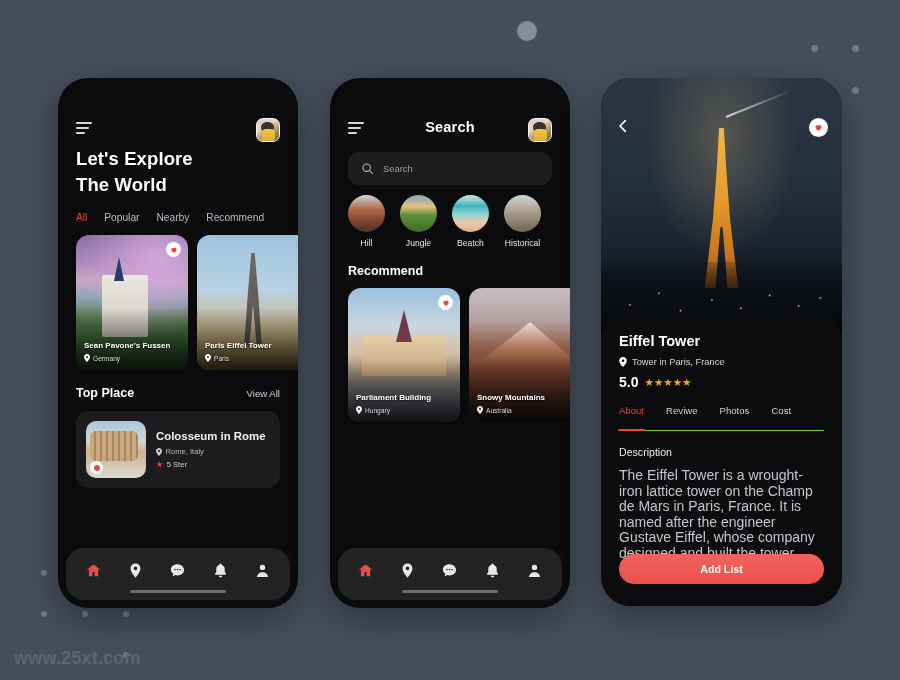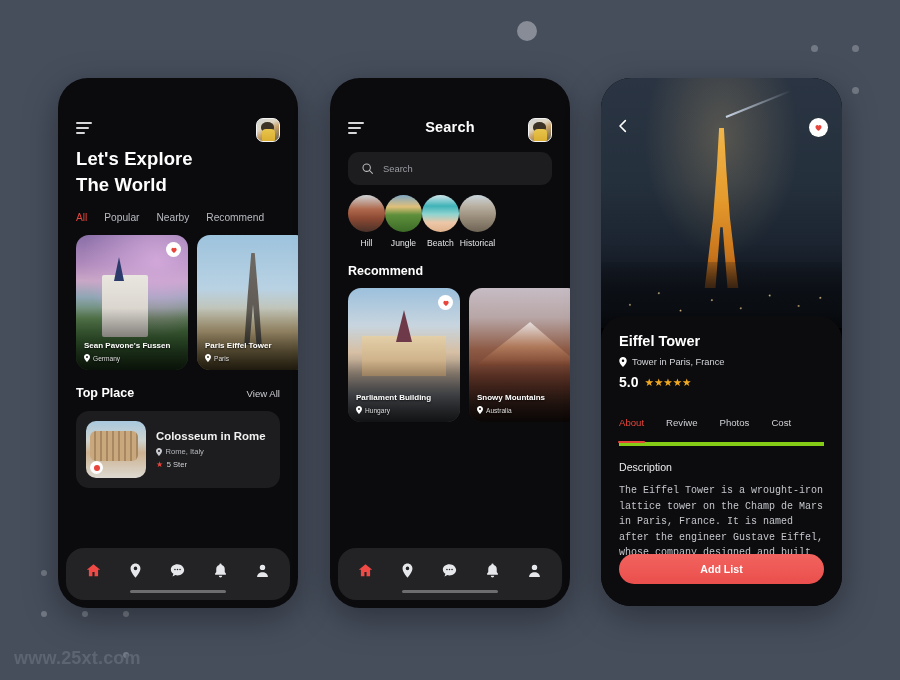--- a/index.html
+++ b/index.html
@@ -209,21 +209,21 @@
 
   
   .search-bar {
     margin: 12px 18px 0 18px; height: 33px; border-radius: 11px;
     background: #1d1d1f; display: flex; align-items: center; gap: 9px;
     padding: 0 13px; cursor: text;
   }
   .search-bar svg { width: 13px; height: 13px; flex:0 0 auto; }
   .search-ph { font-size: 9.4px; color: #9b9da2; }
 
-  .cat-row { display:flex; padding: 10px 18px 0 18px; }
+  .cat-row { display:flex; gap: 15px; padding: 10px 18px 0 18px; }
   .cat-item { text-align:center; cursor:pointer; }
   .cat-circle { width: 37px; height: 37px; border-radius: 50%; overflow:hidden;
                 background:#555; position: relative; }
   .cat-label { font-size: 8.6px; color:#e5e6e9; margin-top: 6px; }
   .c-hill { background: linear-gradient(180deg,#cfd3d6 0%,#b06a4e 38%,#8e4a34 62%,#4a3129 100%); }
   .c-jungle { background: linear-gradient(180deg,#7fa7c4 0%,#e0c07a 32%,#5e8f3b 54%,#3c6b27 100%); }
   .c-beach { background: linear-gradient(180deg,#cfe5ea 0%,#3fb3b8 30%,#8fd4d0 52%,#ecc7a8 74%,#e0b28c 100%); }
   .c-hist { background: linear-gradient(180deg,#c9d5dd 0%,#b9b0a2 30%,#9a8d7b 60%,#6e6455 100%); }
 
   .rec-row { display:flex; gap: 9px; padding: 10px 0 0 18px; }
@@ -306,33 +306,33 @@
     padding: 17px 18px 0 18px;
   }
   .detail-title { font-size: 14.5px; font-weight: bold; color:#fff; }
   .detail-loc { font-size: 9.3px; color:#d3d5d9; display:flex; align-items:center; gap:5px; margin-top: 8px; }
   .detail-loc .pin { width: 8px; height: 10px; }
   .rating { display:flex; align-items:center; gap:4px; margin-top: 7px; }
   .rating-num { font-size: 14px; font-weight: bold; color:#fff; margin-right:2px; }
   .rating .s { color:#f0a822; font-size: 10.5px; line-height: 1; }
 
   .detail-tabs {
-    display:flex; gap: 22px; margin-top: 27px;
-    border-bottom: 4px solid #84cc16; padding-bottom: 7px;
+    display:flex; gap: 22px; margin-top: 15px;
+    border-bottom: 1px solid #84cc16; padding-bottom: 7px;
     font-size: 9.6px;
   }
   .dtab { color:#cfd1d6; cursor:pointer; position:relative; padding-bottom: 7px; }
   .dtab.active { color:#e8453c; }
   .dtab.active::after {
     content:""; position:absolute; left:-1px; right:-1px; bottom:-8px;
     height: 2px; background:#e8453c; border-radius: 2px;
   }
 
   .desc-title { font-size: 10.6px; color:#e9eaec; margin-top: 15px; }
-  .desc-body { font-size: 10px; line-height: 15.5px; color:#c4c6cb; margin-top: 10px; font-family: Liberation Mono, monospace; }
+  .desc-body { font-size: 14px; line-height: 15.5px; color:#c4c6cb; margin-top: 10px; }
 
   .add-btn {
     position:absolute; left: 18px; right: 18px; bottom: 22px;
     height: 30px; border-radius: 15px;
     background: linear-gradient(180deg,#f2635f 0%,#ea4f4c 100%);
     color:#fff; font-size: 10.6px; font-weight: bold;
     display:flex; align-items:center; justify-content:center;
     cursor:pointer; border:none;
     font-family: "Liberation Sans", sans-serif;
   }

